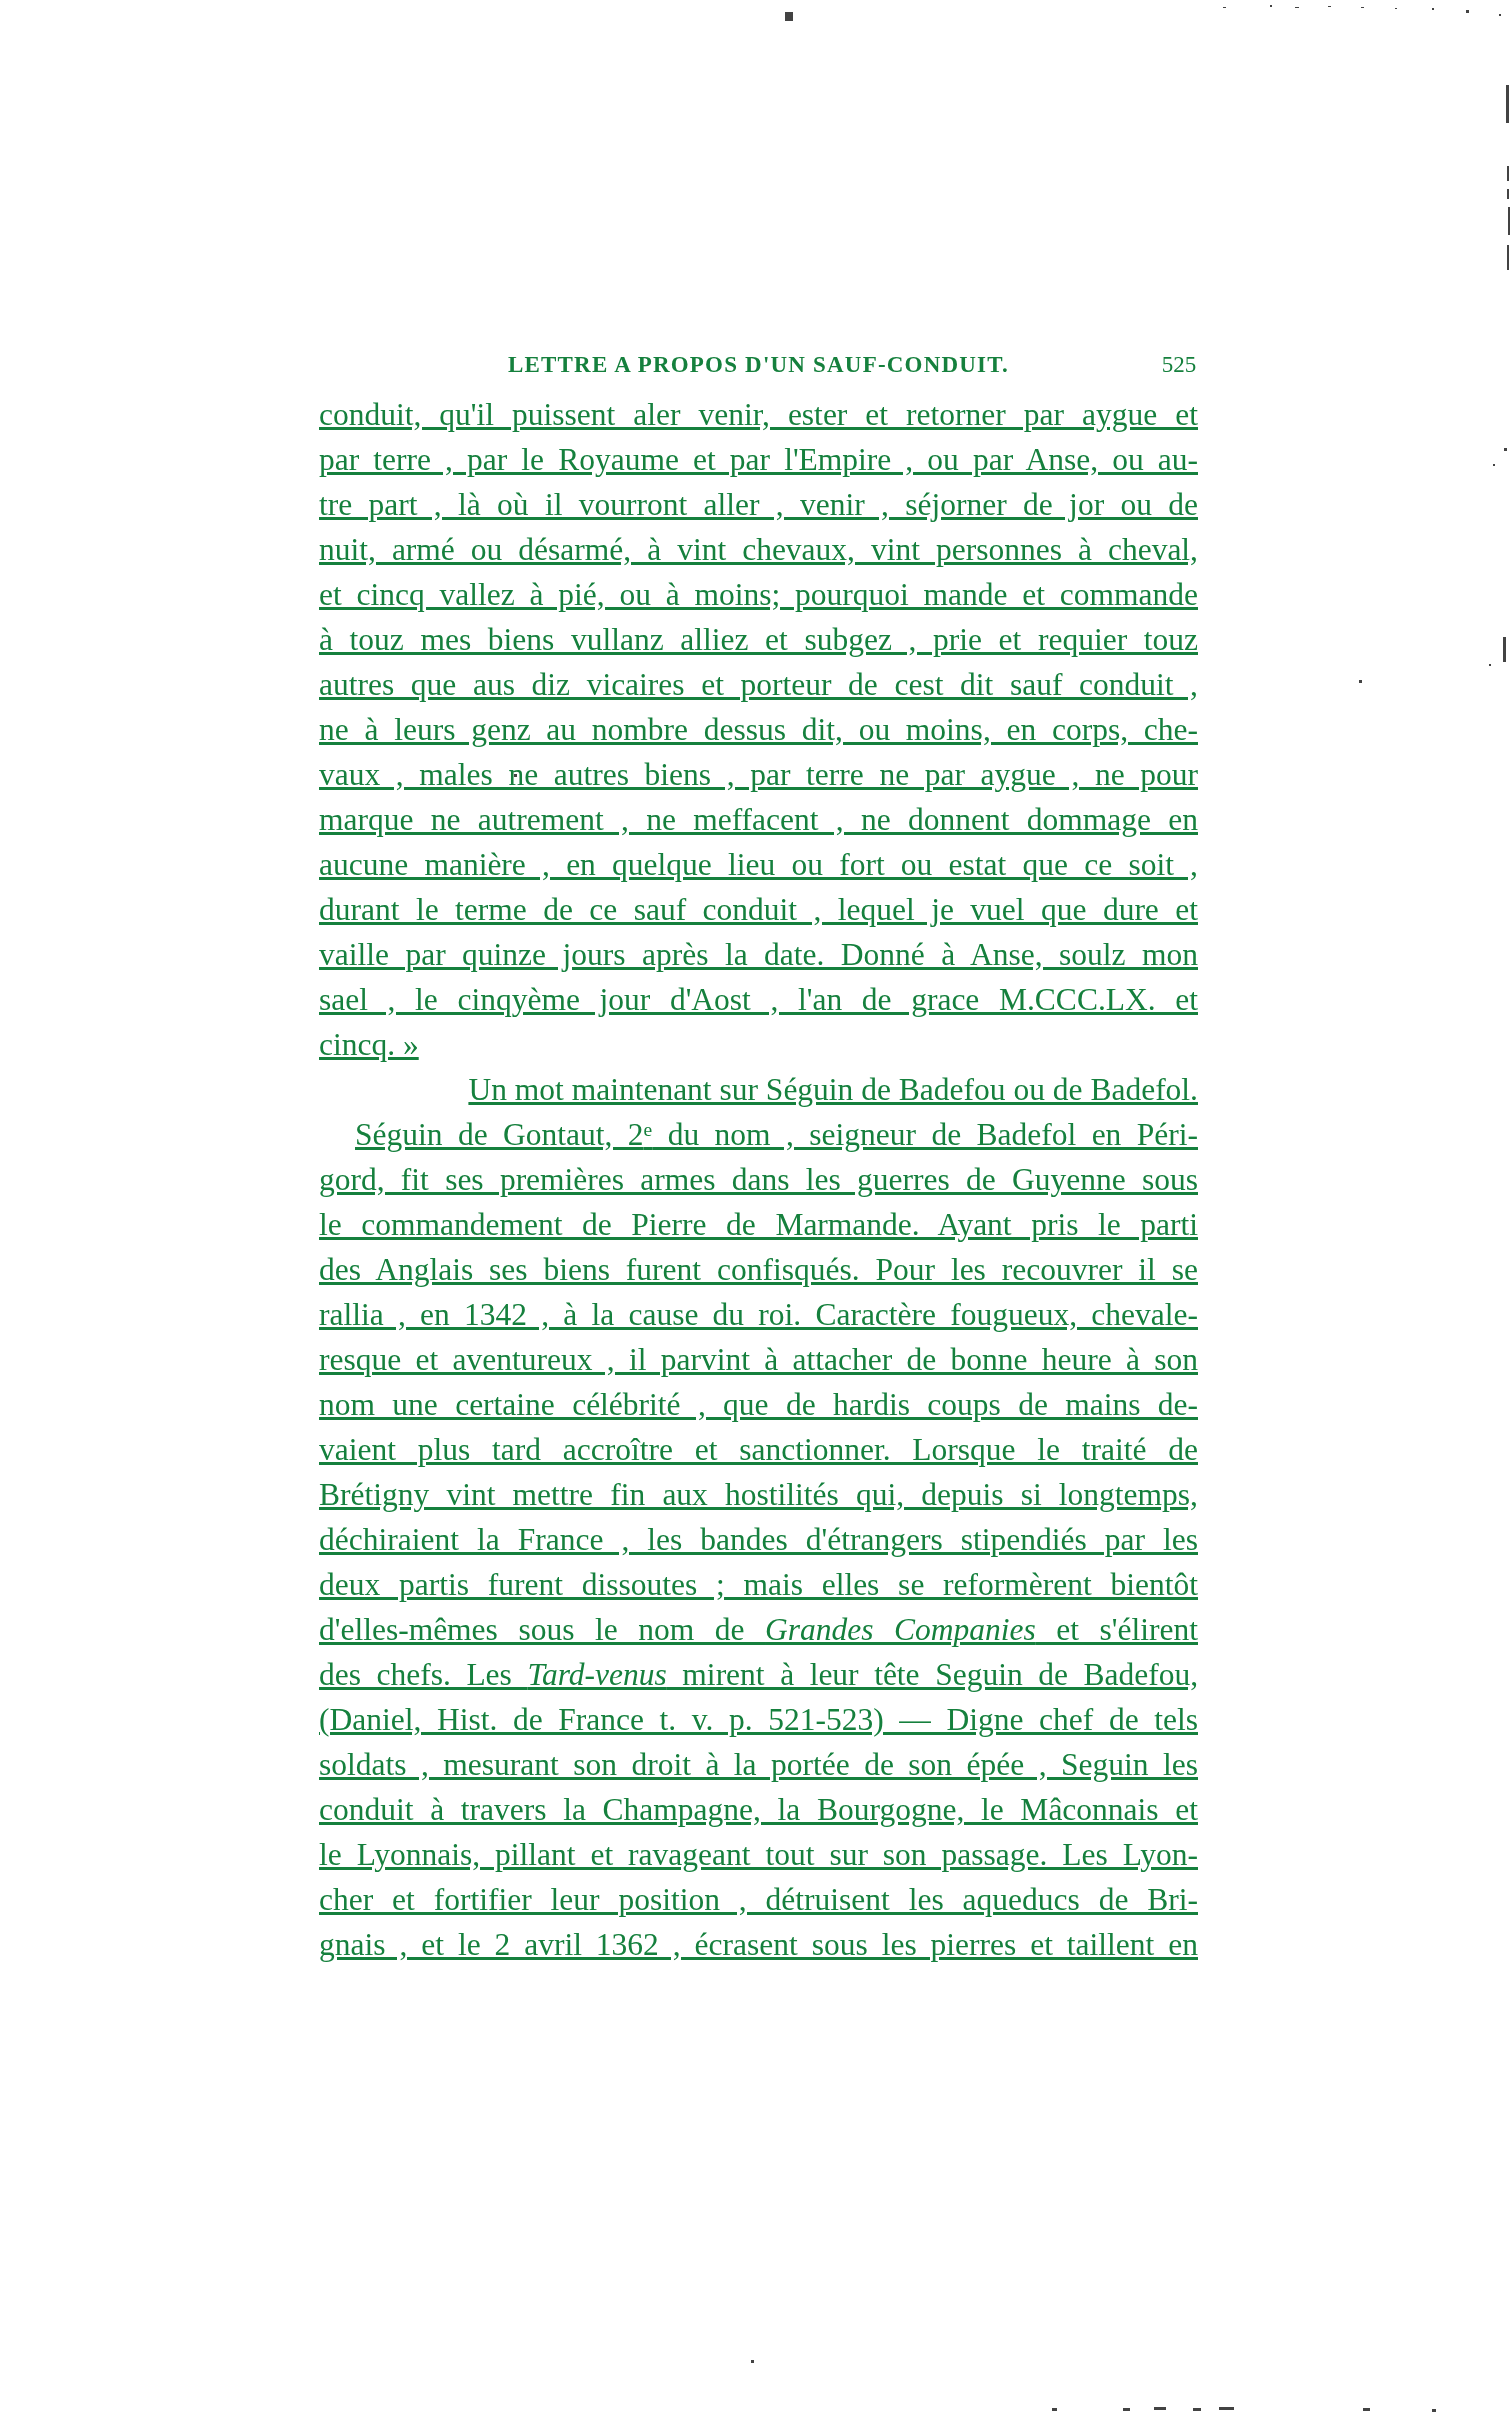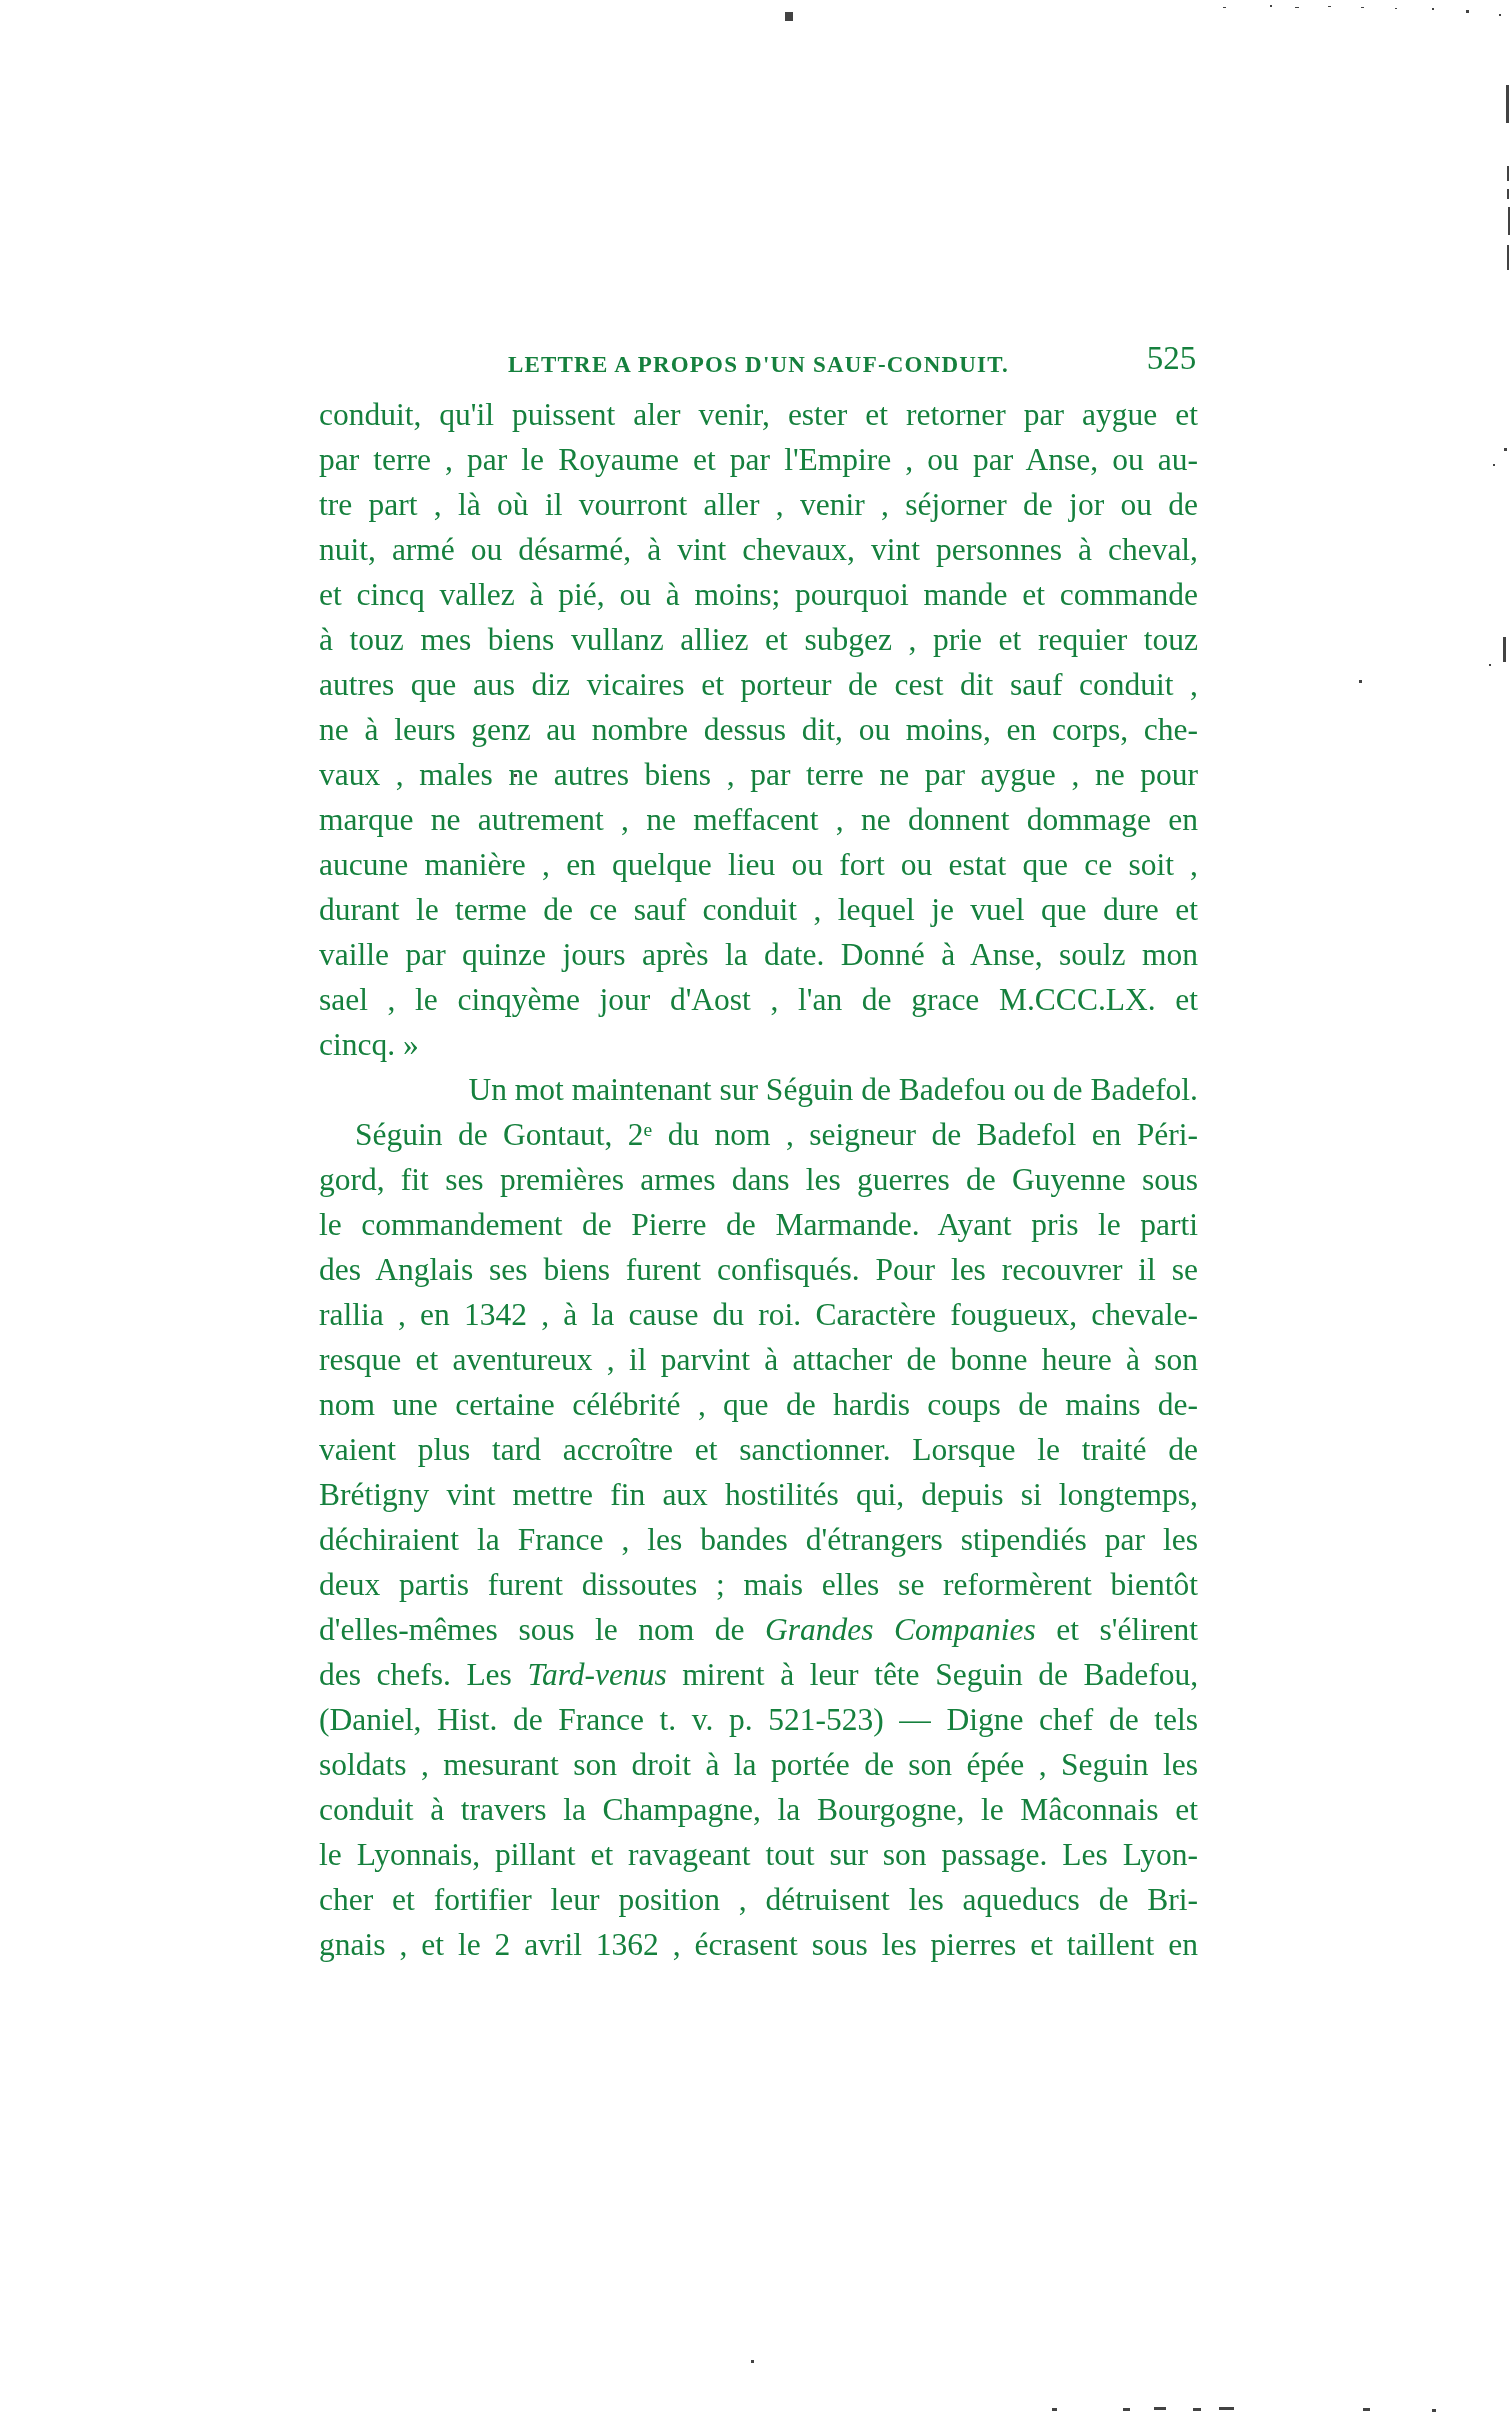--- a/index.html
+++ b/index.html
@@ -15,29 +15,29 @@
     position:absolute;left:319px;top:340px;width:879px;height:36px;
   }
   .header-title{
     position:absolute;left:0;right:0;top:11.6px;
     text-align:center;
     font-size:23px;letter-spacing:1.2px;
     font-weight:bold;
     white-space:nowrap;
   }
   .page-number{
-    position:absolute;right:1.7px;top:0;
-    font-size:33px;
+    position:absolute;right:1.7px;top:12px;
+    font-size:23px;
   }
   .text-block{
     position:absolute;left:319px;top:392px;width:879px;
     font-size:31.5px;line-height:45px;
     text-rendering:optimizeLegibility;
   }
-  .line{height:45px;overflow:hidden;white-space:nowrap;}
+  .line{height:45px;overflow:hidden;white-space:nowrap;text-decoration:underline;}
   .line.just{
     white-space:normal;
     text-align:justify;
     text-align-last:justify;
     -moz-text-align-last:justify;
     text-justify:inter-word;
   }
   .line.indent{text-indent:36px;text-align:right;}
   .line i{font-style:italic;}
   .line sup{font-size:0.62em;vertical-align:0.45em;line-height:0;}

